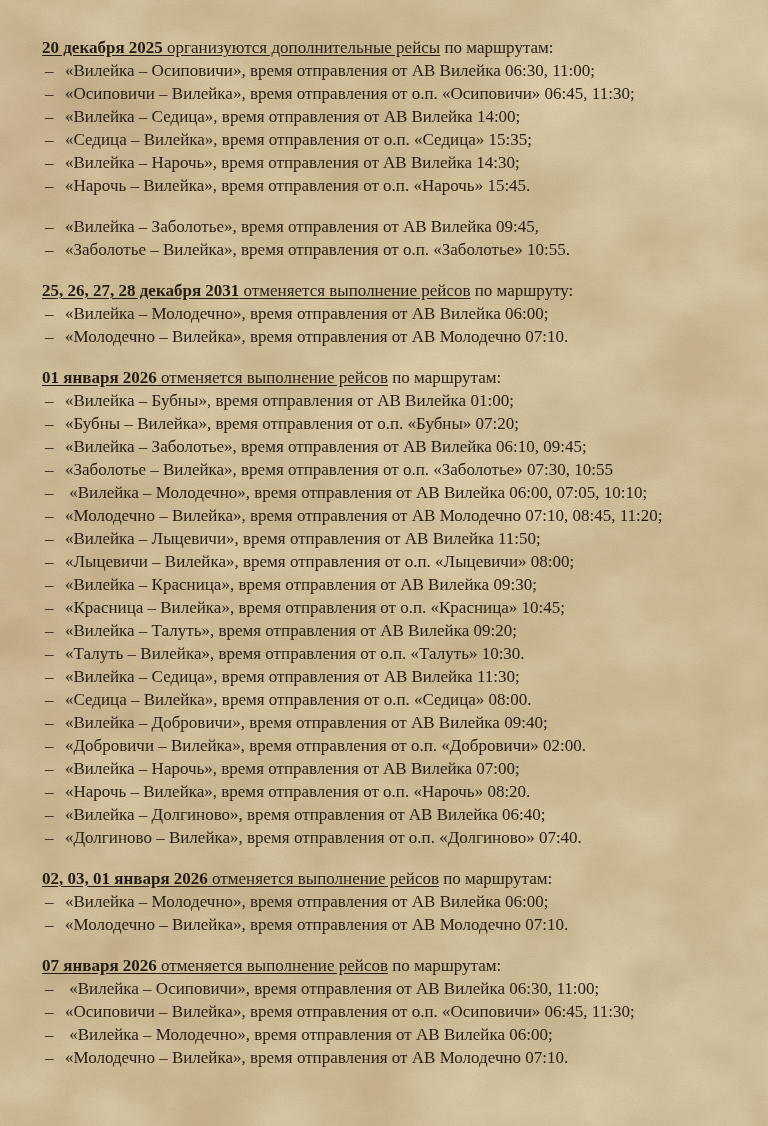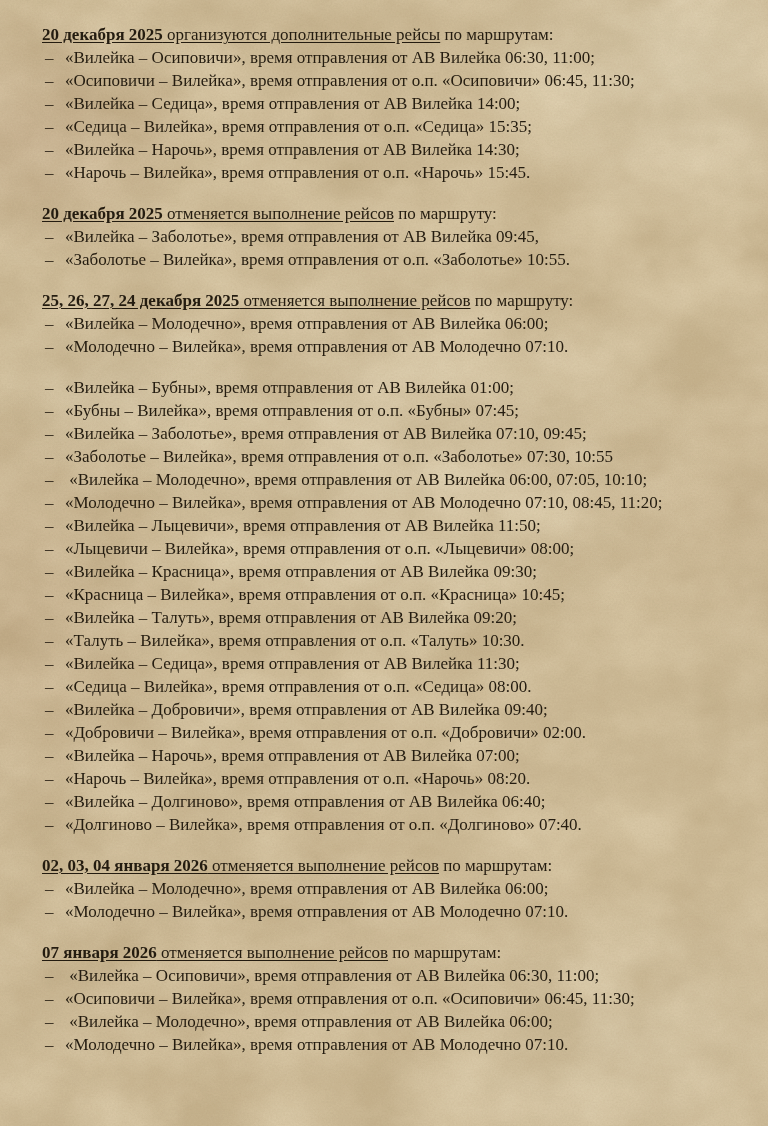--- a/index.html
+++ b/index.html
@@ -21,21 +21,21 @@
   }
   .grain {
     position: absolute;
     left: 0; top: 0;
     pointer-events: none;
     mix-blend-mode: multiply;
   }
   .doc {
     position: absolute;
     left: 42px;
-    top: 23px;
+    top: 36px;
     right: 34px;
     font-family: "Liberation Serif", "DejaVu Serif", serif;
     font-size: 17px;
     line-height: 23px;
     color: #241c10;
     z-index: 2;
   }
   .section { margin-bottom: 18px; }
   .section:last-child { margin-bottom: 0; }
   .header { white-space: nowrap; }
@@ -72,53 +72,53 @@
         <div class="item">
           <span class="dash">–</span>
           <span class="text">«Вилейка – Нарочь», время отправления от АВ Вилейка 14:30;</span>
         </div>
         <div class="item">
           <span class="dash">–</span>
           <span class="text">«Нарочь – Вилейка», время отправления от о.п. «Нарочь» 15:45.</span>
         </div>
       </div>
       <div class="section">
-        <div class="header"><span class="underlined"><span class="date">20 декабря 2025</span><span class="action"> отменяется выполнение рейсов</span></span><span class="tail"> по маршруту:</span></div>
         <div class="item">
           <span class="dash">–</span>
           <span class="text">«Вилейка – Заболотье», время отправления от АВ Вилейка 09:45,</span>
         </div>
         <div class="item">
           <span class="dash">–</span>
           <span class="text">«Заболотье – Вилейка», время отправления от о.п. «Заболотье» 10:55.</span>
         </div>
       </div>
       <div class="section">
-        <div class="header"><span class="underlined"><span class="date">25, 26, 27, 24 декабря 2025</span><span class="action"> отменяется выполнение рейсов</span></span><span class="tail"> по маршруту:</span></div>
+        <div class="header"><span class="underlined"><span class="date">25, 26, 27, 28 декабря 2031</span><span class="action"> отменяется выполнение рейсов</span></span><span class="tail"> по маршруту:</span></div>
         <div class="item">
           <span class="dash">–</span>
           <span class="text">«Вилейка – Молодечно», время отправления от АВ Вилейка 06:00;</span>
         </div>
         <div class="item">
           <span class="dash">–</span>
           <span class="text">«Молодечно – Вилейка», время отправления от АВ Молодечно 07:10.</span>
         </div>
       </div>
       <div class="section">
+        <div class="header"><span class="underlined"><span class="date">01 января 2026</span><span class="action"> отменяется выполнение рейсов</span></span><span class="tail"> по маршрутам:</span></div>
         <div class="item">
           <span class="dash">–</span>
           <span class="text">«Вилейка – Бубны», время отправления от АВ Вилейка 01:00;</span>
         </div>
         <div class="item">
           <span class="dash">–</span>
-          <span class="text">«Бубны – Вилейка», время отправления от о.п. «Бубны» 07:45;</span>
-        </div>
-        <div class="item">
-          <span class="dash">–</span>
-          <span class="text">«Вилейка – Заболотье», время отправления от АВ Вилейка 07:10, 09:45;</span>
+          <span class="text">«Бубны – Вилейка», время отправления от о.п. «Бубны» 07:20;</span>
+        </div>
+        <div class="item">
+          <span class="dash">–</span>
+          <span class="text">«Вилейка – Заболотье», время отправления от АВ Вилейка 06:10, 09:45;</span>
         </div>
         <div class="item">
           <span class="dash">–</span>
           <span class="text">«Заболотье – Вилейка», время отправления от о.п. «Заболотье» 07:30, 10:55</span>
         </div>
         <div class="item">
           <span class="dash">–</span>
           <span class="text"> «Вилейка – Молодечно», время отправления от АВ Вилейка 06:00, 07:05, 10:10;</span>
         </div>
         <div class="item">
@@ -176,21 +176,21 @@
         <div class="item">
           <span class="dash">–</span>
           <span class="text">«Вилейка – Долгиново», время отправления от АВ Вилейка 06:40;</span>
         </div>
         <div class="item">
           <span class="dash">–</span>
           <span class="text">«Долгиново – Вилейка», время отправления от о.п. «Долгиново» 07:40.</span>
         </div>
       </div>
       <div class="section">
-        <div class="header"><span class="underlined"><span class="date">02, 03, 04 января 2026</span><span class="action"> отменяется выполнение рейсов</span></span><span class="tail"> по маршрутам:</span></div>
+        <div class="header"><span class="underlined"><span class="date">02, 03, 01 января 2026</span><span class="action"> отменяется выполнение рейсов</span></span><span class="tail"> по маршрутам:</span></div>
         <div class="item">
           <span class="dash">–</span>
           <span class="text">«Вилейка – Молодечно», время отправления от АВ Вилейка 06:00;</span>
         </div>
         <div class="item">
           <span class="dash">–</span>
           <span class="text">«Молодечно – Вилейка», время отправления от АВ Молодечно 07:10.</span>
         </div>
       </div>
       <div class="section">

